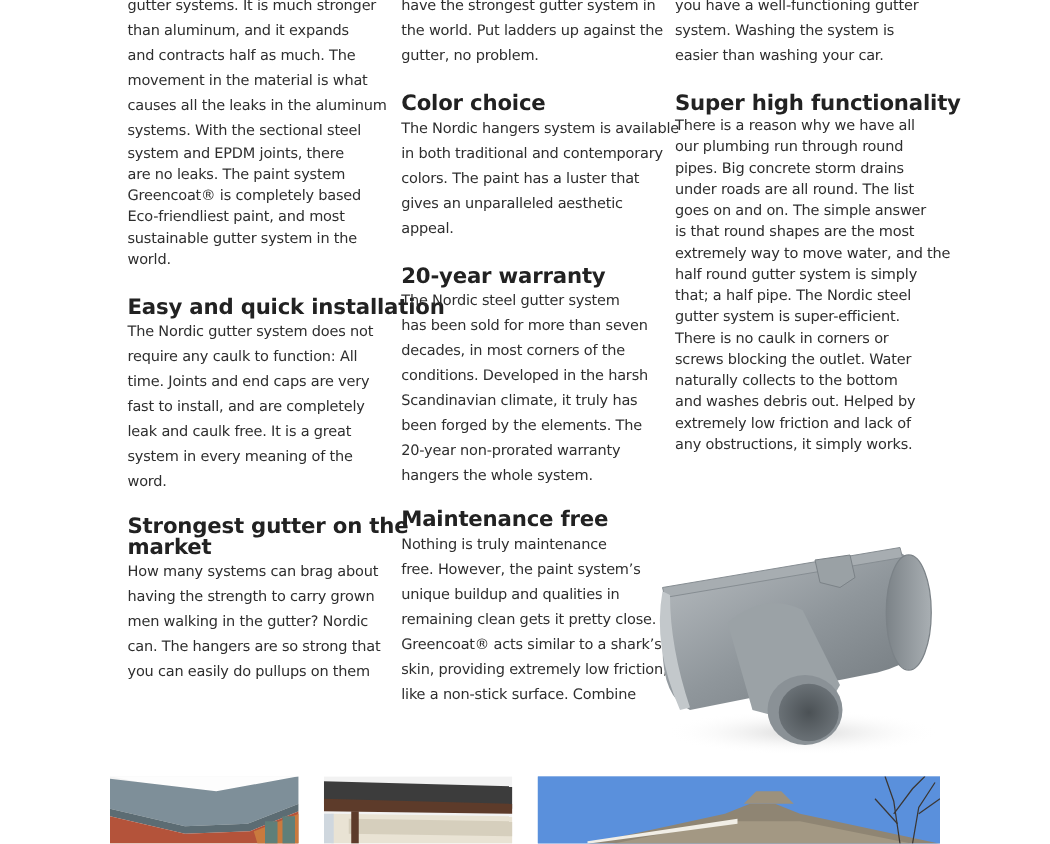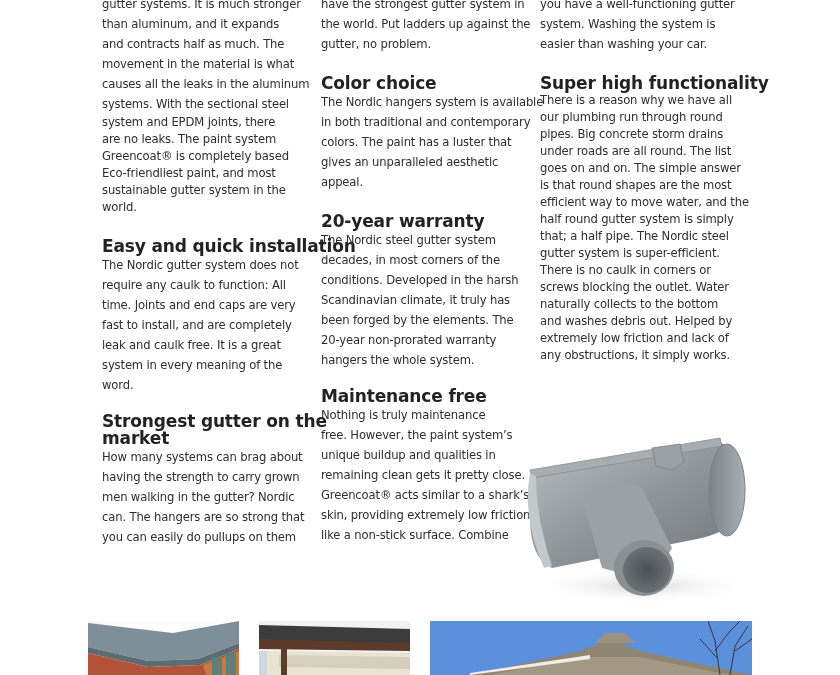--- a/index.html
+++ b/index.html
@@ -76,20 +76,21 @@
     <span>The Nordic hangers system is available</span>
     <span>in both traditional and contemporary</span>
     <span>colors. The paint has a luster that</span>
     <span>gives an unparalleled aesthetic</span>
     <span>appeal.</span>
   </div>
   <div class="gap" style="height:21px"></div>
   <p class="heading">20-year warranty</p>
   <div class="lines">
     <span>The Nordic steel gutter system</span>
+    <span>has been sold for more than seven</span>
     <span>decades, in most corners of the</span>
     <span>conditions. Developed in the harsh</span>
     <span>Scandinavian climate, it truly has</span>
     <span>been forged by the elements. The</span>
     <span>20-year non-prorated warranty</span>
     <span>hangers the whole system.</span>
   </div>
   <div class="gap" style="height:18px"></div>
   <p class="heading">Maintenance free</p>
   <div class="lines">
@@ -111,21 +112,21 @@
   </div>
   <div class="gap" style="height:21px"></div>
   <p class="heading">Super high functionality</p>
   <div class="lines tight">
     <span>There is a reason why we have all</span>
     <span>our plumbing run through round</span>
     <span>pipes. Big concrete storm drains</span>
     <span>under roads are all round. The list</span>
     <span>goes on and on. The simple answer</span>
     <span>is that round shapes are the most</span>
-    <span>efficient way to move water, and the</span>
+    <span>extremely way to move water, and the</span>
     <span>half round gutter system is simply</span>
     <span>that; a half pipe. The Nordic steel</span>
     <span>gutter system is super-efficient.</span>
     <span>There is no caulk in corners or</span>
     <span>screws blocking the outlet. Water</span>
     <span>naturally collects to the bottom</span>
     <span>and washes debris out. Helped by</span>
     <span>extremely low friction and lack of</span>
     <span>any obstructions, it simply works.</span>
   </div>

